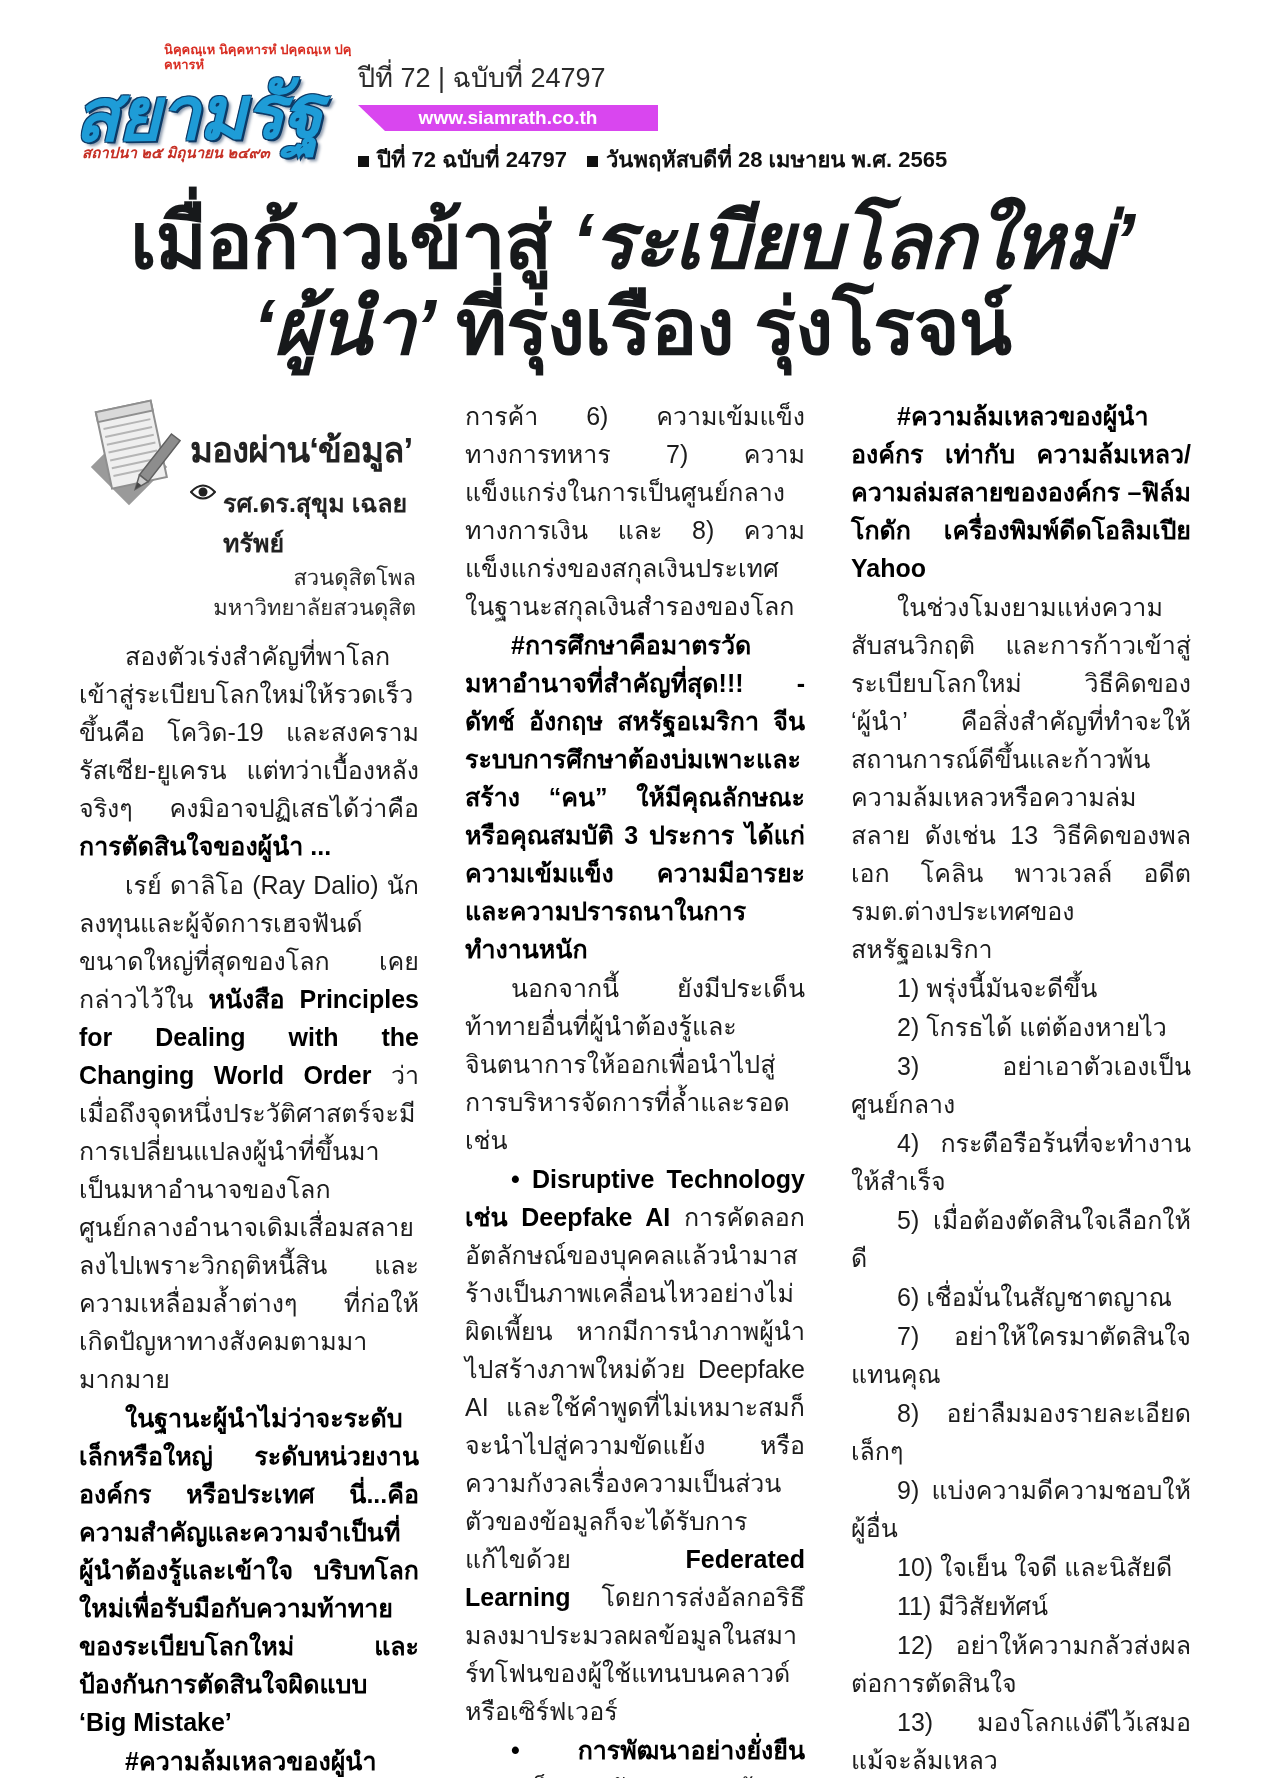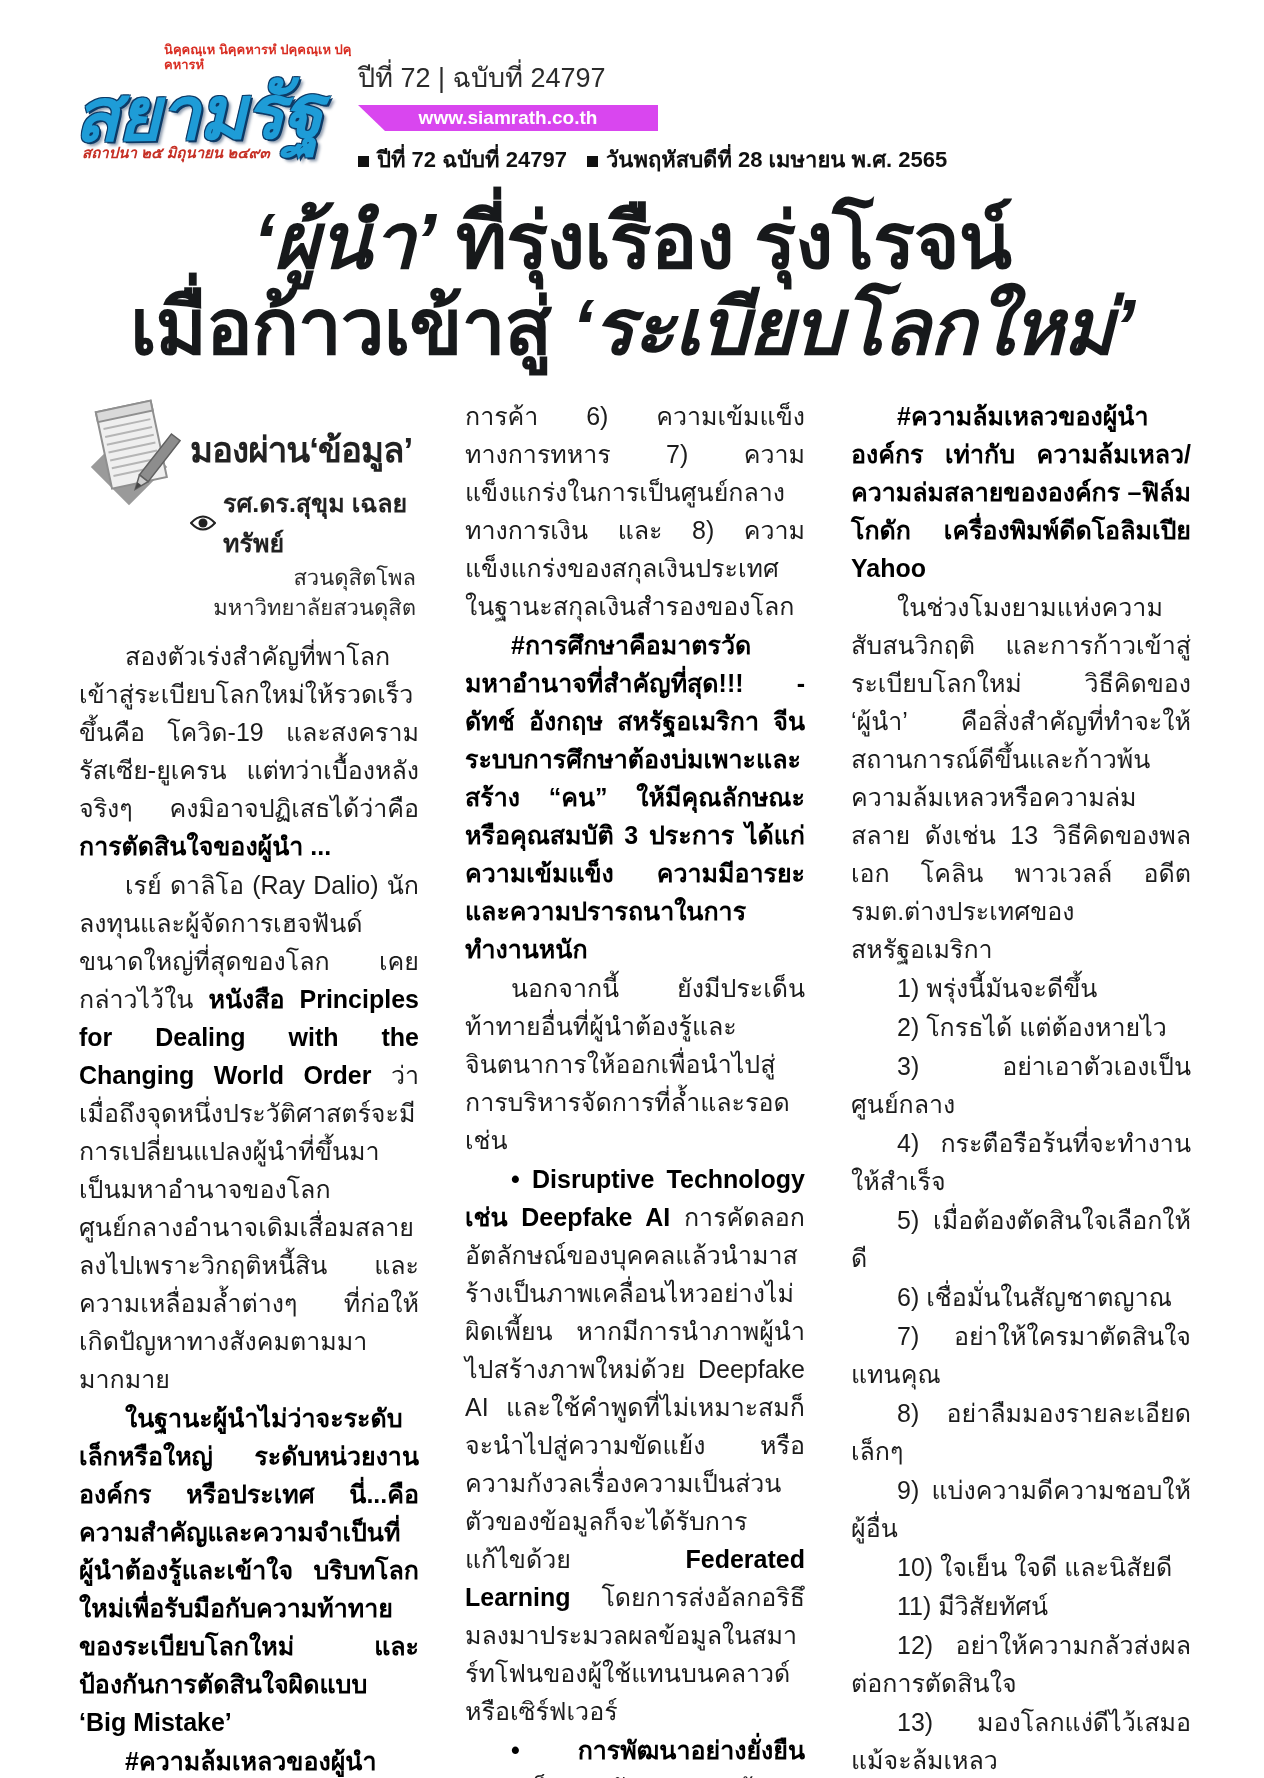--- a/index.html
+++ b/index.html
@@ -48,21 +48,21 @@
   
   .article{
     display:flex;gap:44px;margin:26px 72px 0 78px;
   }
   .article .col{flex:1 1 0;min-width:0;}
   
   .colhead{display:flex;align-items:flex-start;gap:8px;margin-bottom:14px;}
   .colhead-icon{flex:0 0 104px;}
   .colhead-right{flex:1;}
   .col-title{font-size:35px;font-weight:800;color:#222;margin:26px 0 4px 0;letter-spacing:-1px;white-space:nowrap;}
-  .byline{display:flex;align-items:center;justify-content:flex-end;gap:7px;font-size:25px;font-weight:700;color:#222;margin-top:6px;}
+  .byline{display:flex;align-items:flex-start;justify-content:flex-end;gap:7px;font-size:25px;font-weight:700;color:#222;margin-top:6px;}
   .affil{font-size:22px;color:#2a2a2a;text-align:right;line-height:30px;padding-right:4px;}
   
   .para{
     margin:1px;font-size:25px;line-height:38px;text-align:justify;
     text-indent:46px;color:#1c1c1c;
   }
   .para.noindent{text-indent:0;}
   .para b{font-weight:700;color:#000;}
   .eye-icon svg{display:block;}
 </style>
@@ -79,22 +79,22 @@
     <div class="issue-line">ปีที่ 72 | ฉบับที่ 24797</div>
     <div class="site-banner">www.siamrath.co.th</div>
     <div class="date-line">
       <span class="date-seg">ปีที่ 72 ฉบับที่ 24797</span>
       <span class="date-seg">วันพฤหัสบดีที่ 28 เมษายน พ.ศ. 2565</span>
     </div>
   </div>
 </header>
 
 <section class="headline">
+  <h1><span>เมื่อก้าวเข้าสู่ </span><span class="it">‘ระเบียบโลกใหม่’</span></h1>
   <h1><span class="it">‘ผู้นำ’</span><span> ที่รุ่งเรือง รุ่งโรจน์</span></h1>
-  <h1><span>เมื่อก้าวเข้าสู่ </span><span class="it">‘ระเบียบโลกใหม่’</span></h1>
 </section>
 
 <section class="article">
 
   <div class="col">
     <div class="colhead">
       <div class="colhead-icon">
         <svg viewBox="0 0 104 110" width="104" height="110" aria-hidden="true">
           <rect x="24" y="44" width="54" height="54" fill="#9a9a9a" transform="rotate(45 51 71)"></rect>
           <g transform="rotate(-12 52 52)">

